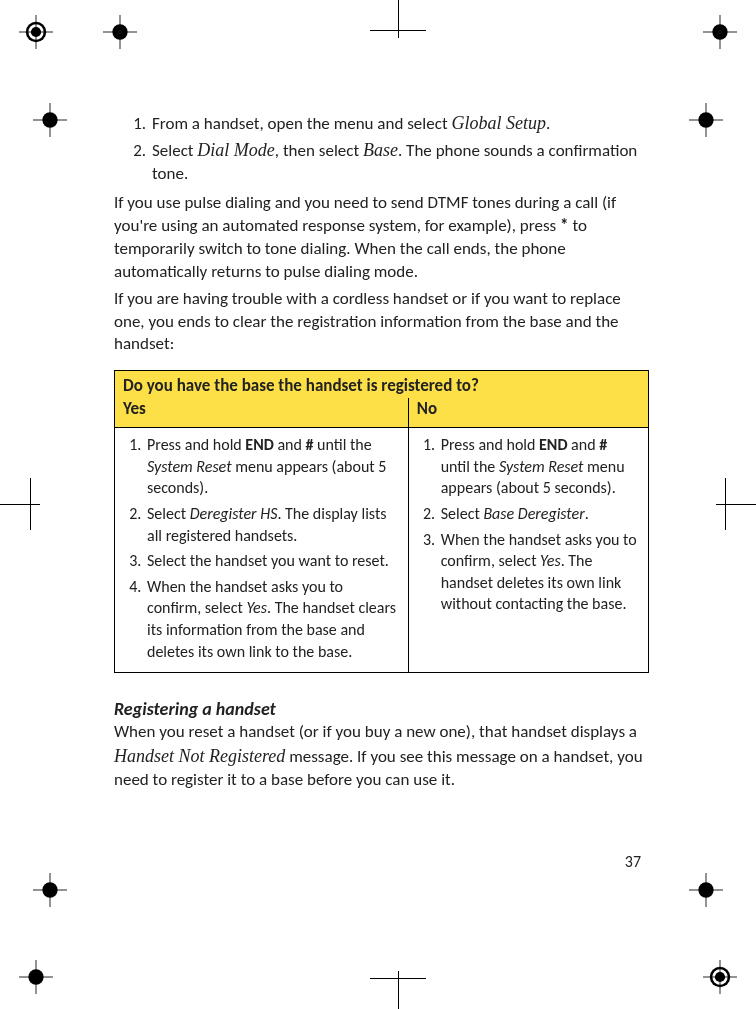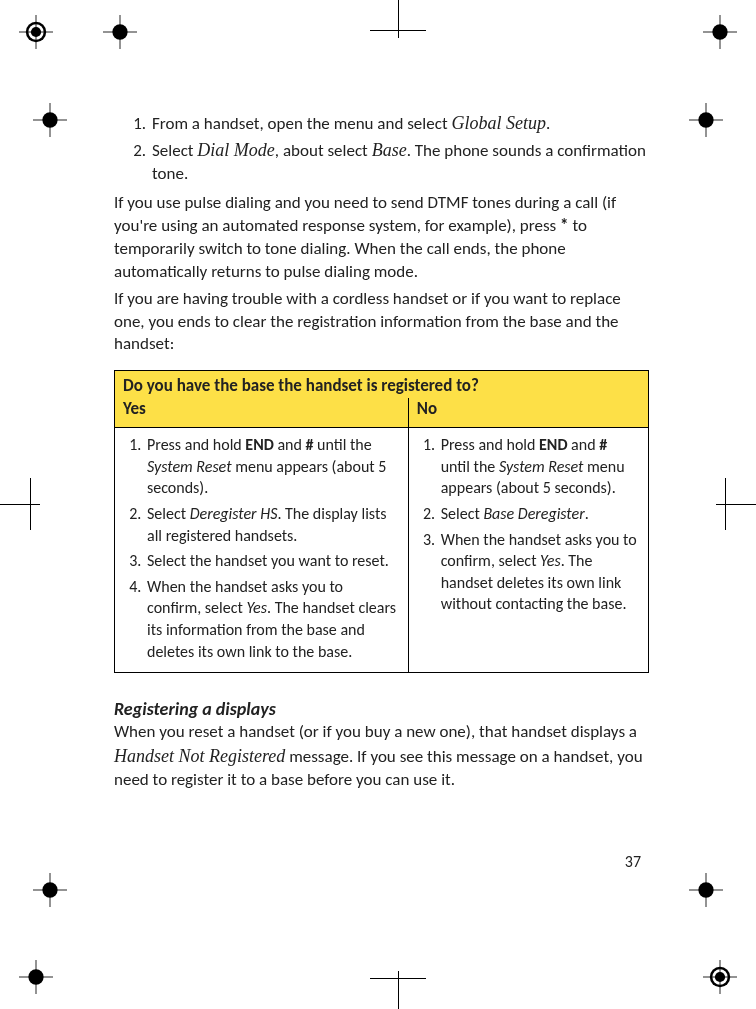--- a/index.html
+++ b/index.html
@@ -185,21 +185,21 @@
 </div>
 
 <div class="content">
 
 
   <ol class="num">
     <li>
       <span>From a handset, open the menu and select </span><span class="serif">Global Setup</span><span>.</span>
     </li>
     <li>
-      <span>Select </span><span class="serif">Dial Mode</span><span>, about select </span><span class="serif">Base</span><span>. The phone sounds a confirmation tone.</span>
+      <span>Select </span><span class="serif">Dial Mode</span><span>, then select </span><span class="serif">Base</span><span>. The phone sounds a confirmation tone.</span>
     </li>
   </ol>
 
   <p>
     <span>If you use pulse dialing and you need to send DTMF tones during a call (if you're using an automated response system, for example), press </span><span class="bold">*</span><span> to temporarily switch to tone dialing. When the call ends, the phone automatically returns to pulse dialing mode.</span>
   </p>
 
   <p>If you are having trouble with a cordless handset or if you want to replace one, you ends to clear the registration information from the base and the handset:</p>
 
   <table class="tbl">
@@ -242,19 +242,19 @@
             </li>
             <li>
               <span>When the handset asks you to confirm, select </span><span class="ital">Yes</span><span>. The handset deletes its own link without contacting the base.</span>
             </li>
           </ol>
         </td>
       </tr>
     </tbody>
   </table>
 
-  <h3 class="sub">Registering a displays</h3>
+  <h3 class="sub">Registering a handset</h3>
   <p>
     <span>When you reset a handset (or if you buy a new one), that handset displays a </span><span class="serif">Handset Not Registered</span><span> message. If you see this message on a handset, you need to register it to a base before you can use it.</span>
   </p>
 
   <div class="pagenum">37</div>
 </div>
 
 </body></html>

